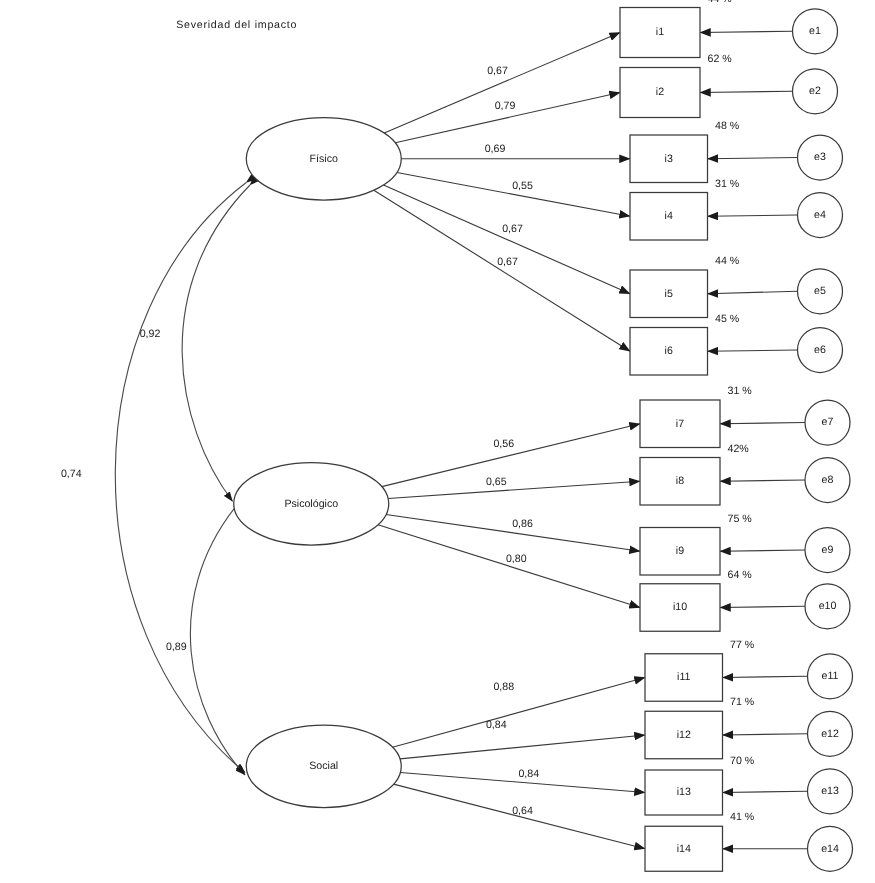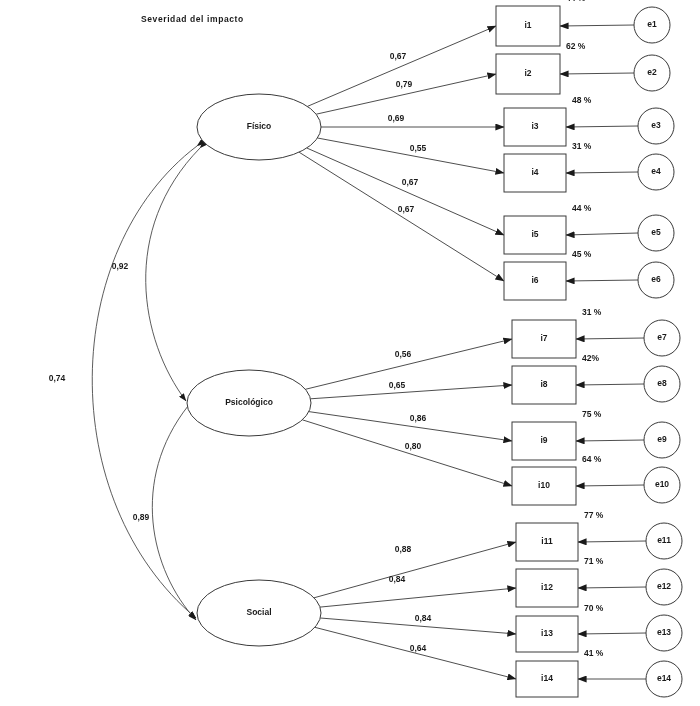--- a/index.html
+++ b/index.html
@@ -9,21 +9,20 @@
   }
   body {
     font-family: "Liberation Sans", sans-serif;
   }
   #diagram-root {
     position: relative;
     width: 700px;
     height: 706px;
     background: #ffffff;
     overflow: hidden;
-    font-weight: bold;
   }
   svg#sem-canvas {
     position: absolute;
     left: 0;
     top: 0;
     width: 700px;
     height: 706px;
     display: block;
   }
   .shape-stroke {

